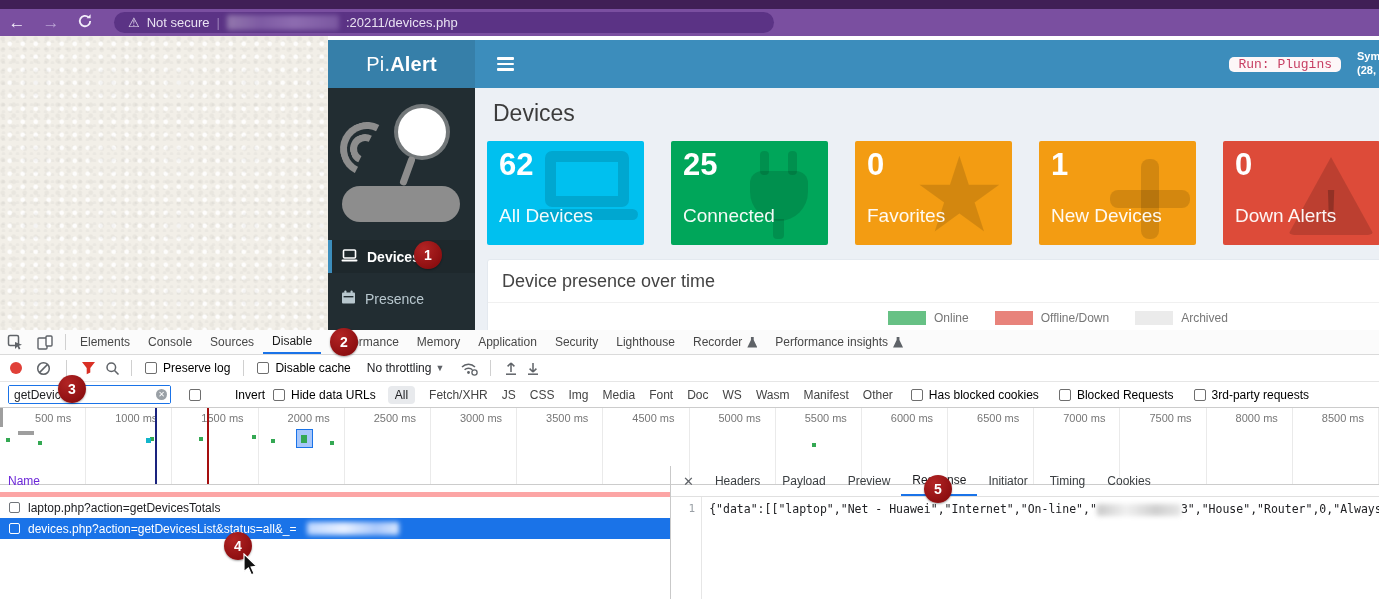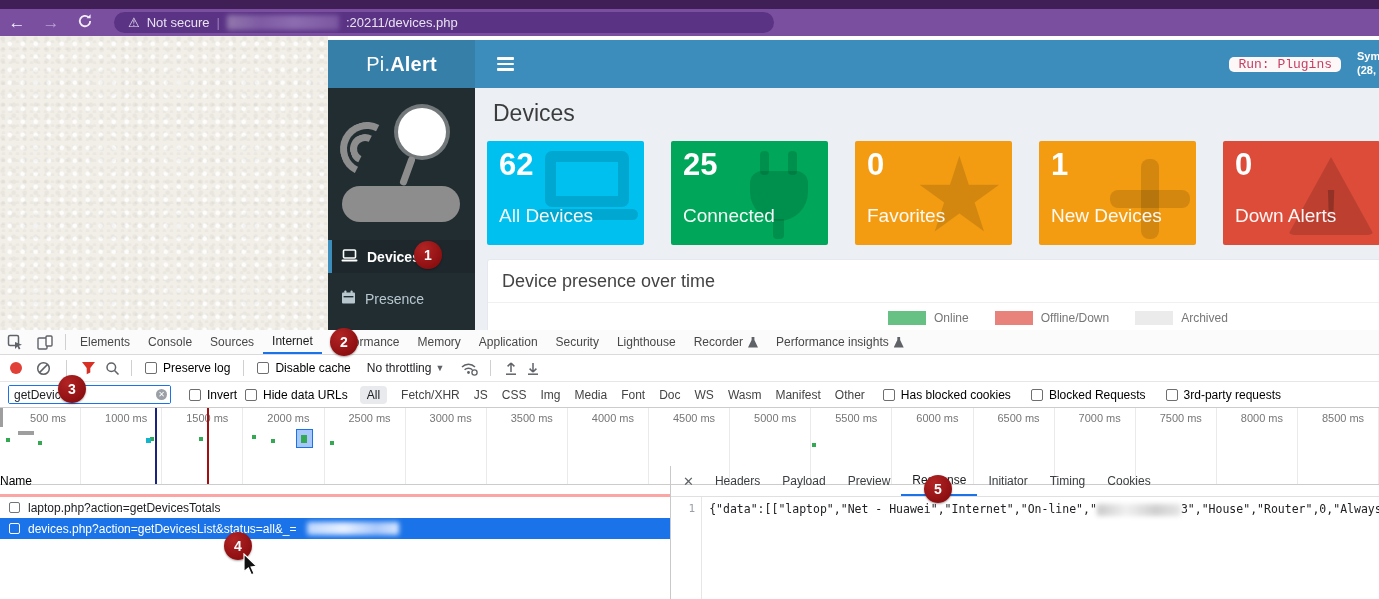--- a/index.html
+++ b/index.html
@@ -106,21 +106,21 @@
   .ftype.selected { background:#e8eaed; color:#202124; padding:2px 7px; border-radius:4px; }
   #filter-more { display:flex; align-items:center; gap:4px; }
   #dt-timeline { position:relative; height:77px; border-bottom:1px solid #ccc; overflow:hidden; }
   #tl-ticks { display:flex; height:100%; }
   .tl-cell { flex:1; border-right:1px solid #eaeaea; font-size:11px; color:#767676; text-align:right; padding:4px 14px 0 0; white-space:nowrap; overflow:hidden; }
   #tl-marks { position:absolute; left:0; top:0; width:100%; height:100%; pointer-events:none; }
   .tl-dot { position:absolute; width:4px; height:4px; background:#34a853; }
   .tl-line { position:absolute; top:0; bottom:0; width:2px; }
   #dt-bottom { position:absolute; left:0; top:136px; width:1379px; height:133px; display:flex; }
   #req-pane { width:671px; border-right:1px solid #c9c9c9; }
-  #req-header { height:31px; line-height:31px; border-bottom:3px solid #fca5a5; color:#000000; }
+  #req-header { height:31px; line-height:31px; padding-left:8px; border-bottom:5px solid #fca5a5; color:#6d28d9; }
   .req-row { height:21px; display:flex; align-items:center; padding-left:9px; gap:8px; color:#202124; cursor:pointer; white-space:nowrap; }
   .req-row .cb { width:11px; height:11px; margin:0; border-color:#70757a; }
   .req-row.selected { background:#1a73e8; color:#fff; }
   .req-row.selected .cb { border-color:#fff; background:transparent; }
   #req-blur { width:92px; height:13px; background:linear-gradient(90deg,#bcd6ff,#e8f0ff 40%,#a9c8fb 75%,#d6e5fd); margin-left:2px; }
   #resp-pane { flex:1; overflow:hidden; }
   #resp-tabs { height:31px; border-bottom:1px solid #e0e0e0; display:flex; align-items:stretch; }
   #resp-close { display:flex; align-items:center; padding:0 10px 0 12px; color:#5f6368; font-size:13px; cursor:pointer; }
   .resp-tab { display:flex; align-items:center; padding:0 11px; color:#3c4043; cursor:pointer; white-space:nowrap; }
   .resp-tab.active { border-bottom:2.5px solid #1a73e8; color:#202124; }
@@ -300,21 +300,21 @@
           <div class="dt-tab">
             <span>Elements</span>
           </div>
           <div class="dt-tab">
             <span>Console</span>
           </div>
           <div class="dt-tab">
             <span>Sources</span>
           </div>
           <div class="dt-tab active">
-            <span>Internet</span>
+            <span>Disable</span>
           </div>
           <div class="dt-tab">
             <span>Performance</span>
           </div>
           <div class="dt-tab">
             <span>Memory</span>
           </div>
           <div class="dt-tab">
             <span>Application</span>
           </div>
@@ -376,21 +376,21 @@
         <path d="M7 2v9M7 11 3.6 7.6M7 11l3.4-3.4" stroke="#5f6368" stroke-width="1.5" fill="none"></path>
         <path d="M2 13.2h10" stroke="#5f6368" stroke-width="1.5"></path>
       </svg>
     </div>
 
     <div id="dt-filterbar">
       <div id="filter-input-wrap">
         <input id="filter-input" value="getDevices" style="">
         <div id="filter-clear">✕</div>
       </div>
-      <label class="tb-label" style="margin:0 6px 0 0;">
+      <label class="tb-label" style="margin:0 6px 0 0;gap:28px;">
           <span class="cb"></span>
           <span>Invert</span>
         </label>
       <label class="tb-label" style="margin:0 2px;">
           <span class="cb"></span>
           <span>Hide data URLs</span>
         </label>
       <div id="filter-types">
           <span class="ftype selected">All</span>
           <span class="ftype">Fetch/XHR</span>
@@ -423,21 +423,20 @@
 
     <div id="dt-timeline">
       <div id="tl-ticks">
           <div class="tl-cell">500 ms</div>
           <div class="tl-cell">1000 ms</div>
           <div class="tl-cell">1500 ms</div>
           <div class="tl-cell">2000 ms</div>
           <div class="tl-cell">2500 ms</div>
           <div class="tl-cell">3000 ms</div>
           <div class="tl-cell">3500 ms</div>
-          <div class="tl-cell">4000 ms</div>
           <div class="tl-cell">4500 ms</div>
           <div class="tl-cell">5000 ms</div>
           <div class="tl-cell">5500 ms</div>
           <div class="tl-cell">6000 ms</div>
           <div class="tl-cell">6500 ms</div>
           <div class="tl-cell">7000 ms</div>
           <div class="tl-cell">7500 ms</div>
           <div class="tl-cell">8000 ms</div>
           <div class="tl-cell">8500 ms</div>
         </div>

